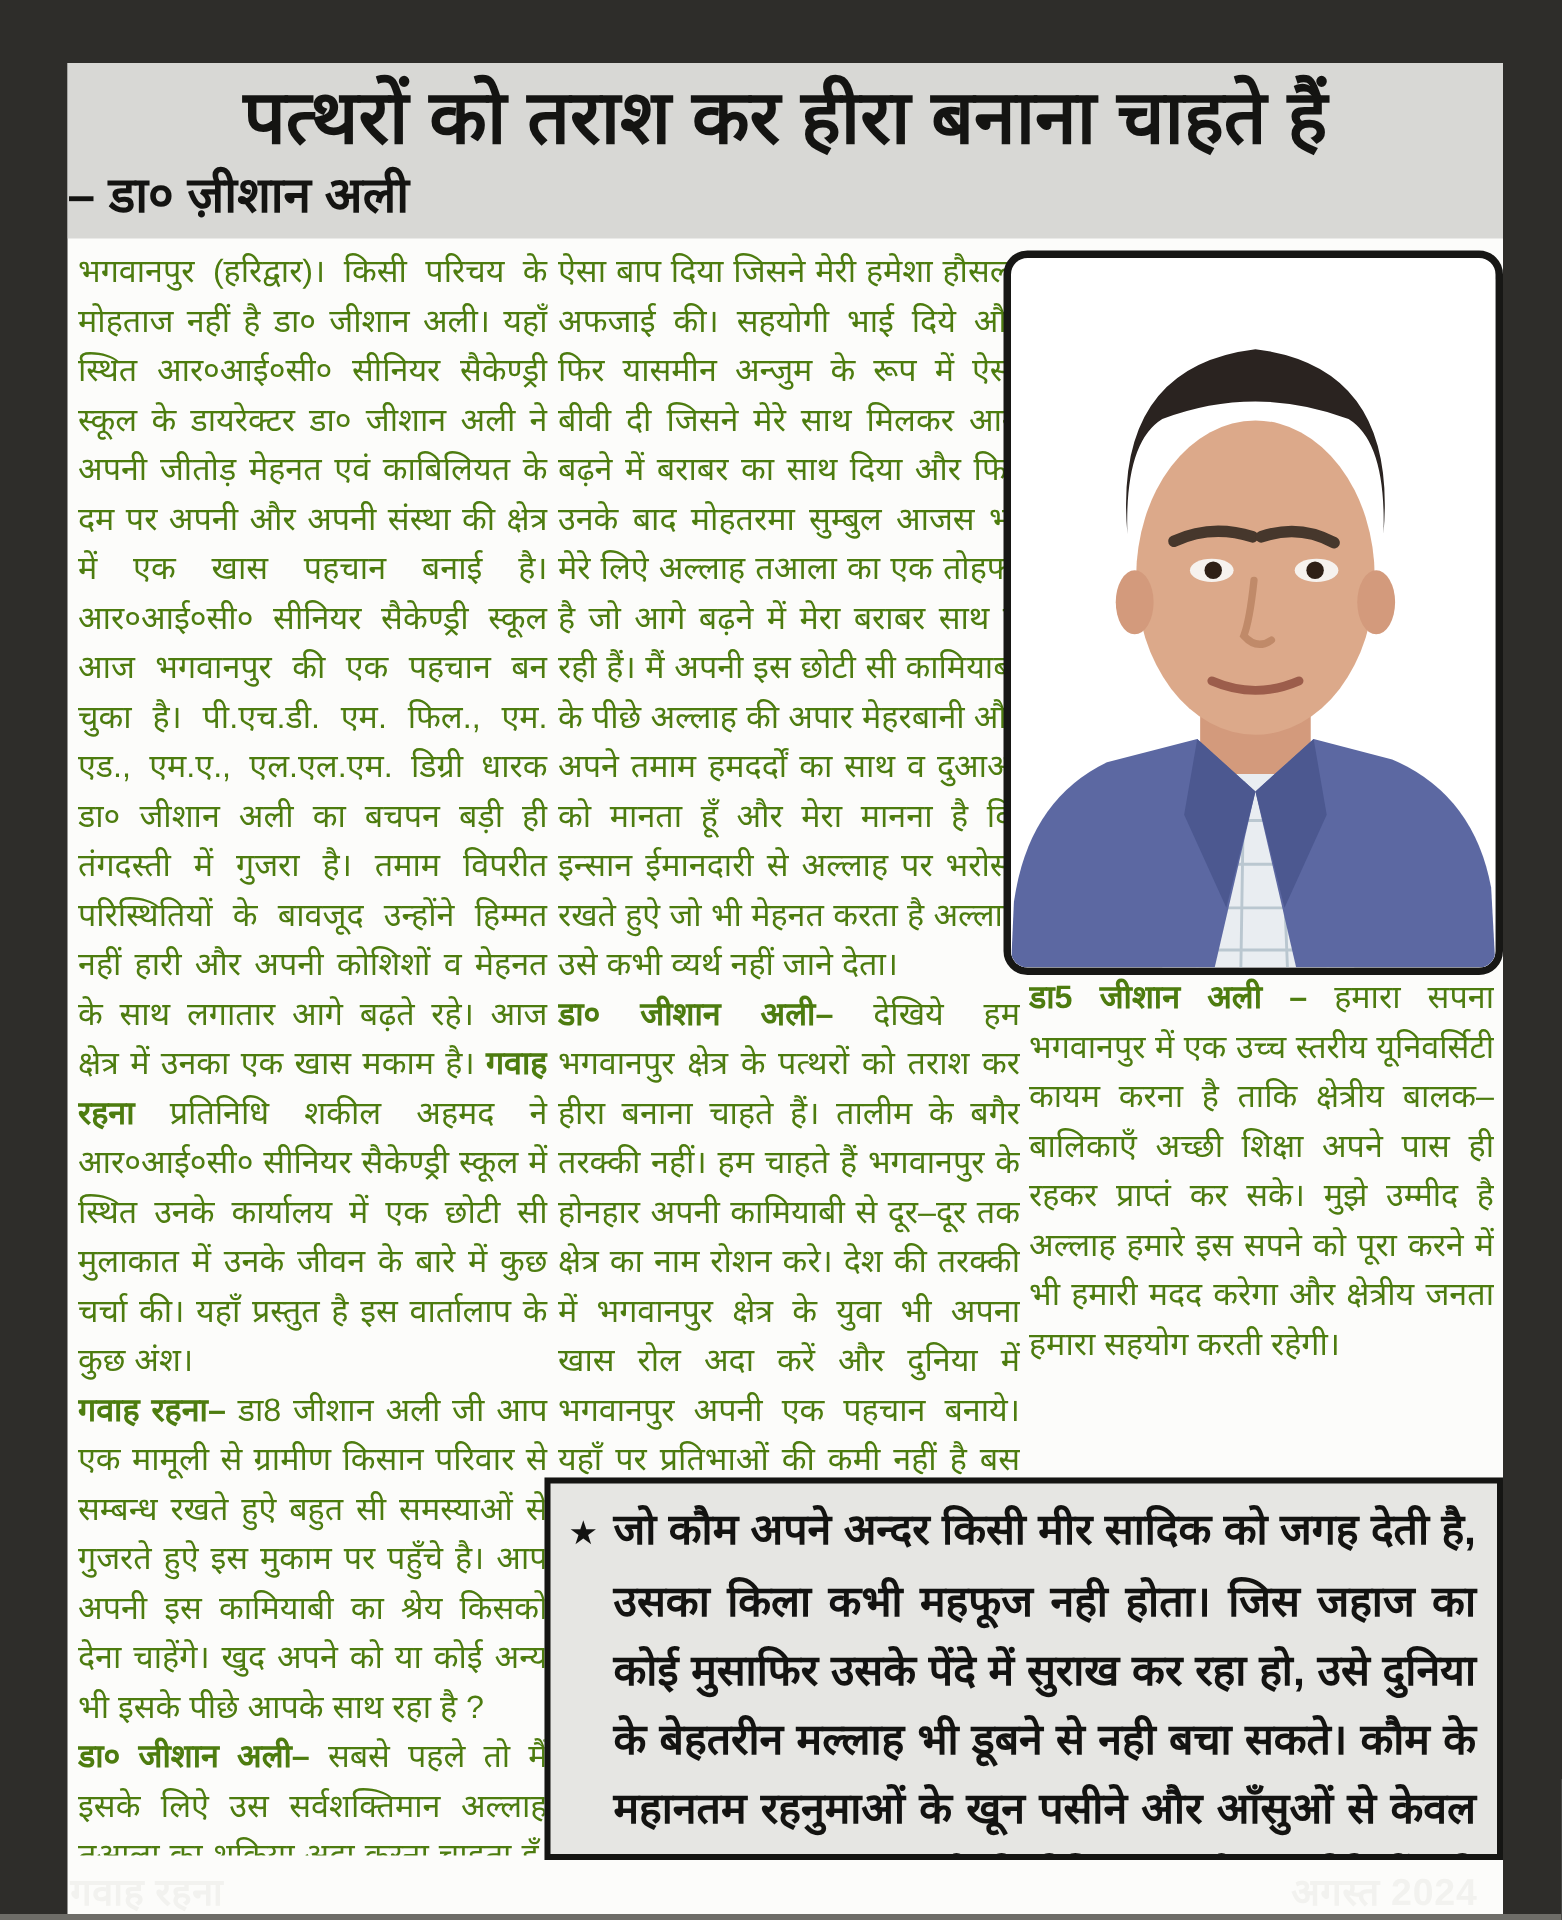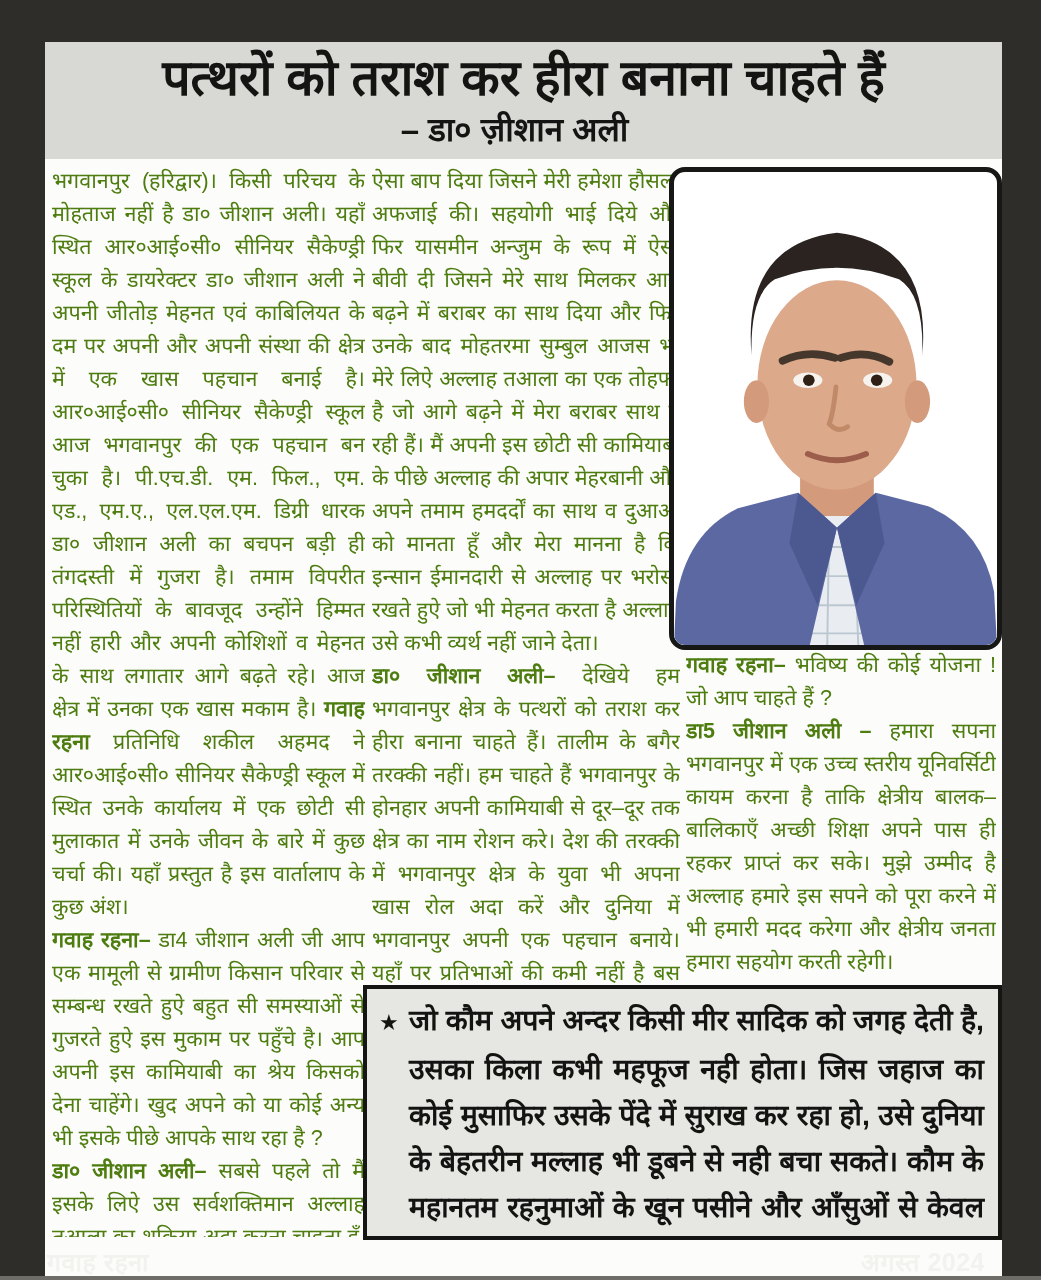--- a/index.html
+++ b/index.html
@@ -14,21 +14,21 @@
   }
   .header {
     position:absolute; left:0; top:0; width:957px; height:117px;
     background:#d8d8d5; overflow:hidden;
   }
   .headline {
     margin:6px 8px 0 8px; text-align:center; white-space:nowrap;
     font-size:50px; line-height:60px; font-weight:800; color:#141412;
   }
   .subtitle {
-    margin:0 18px 0 0; text-align:center;
+    margin:0 18px 0 0; text-align:left;
     font-size:33px; line-height:44px; font-weight:800; color:#141412;
   }
   .col {
     position:absolute; text-align:justify; color:#4d7c0f;
     font-size:21.5px; line-height:33px; overflow:hidden;
   }
   .col p { margin:0; }
   .lead { font-weight:700; }
   .col1 { left:7px;   top:123px; width:313px; height:1072px; }
   .col2 { left:327px; top:123px; width:308px; height:818px;  }
@@ -67,21 +67,21 @@
 <div class="page">
   <div class="content">
 
     <header class="header">
       <h1 class="headline">पत्थरों को तराश कर हीरा बनाना चाहते हैं</h1>
       <div class="subtitle">– डा० ज़ीशान अली</div>
     </header>
 
     <div class="col col1">
       <p><span>भगवानपुर (हरिद्वार)। किसी परिचय के मोहताज नहीं है डा० जीशान अली। यहाँ स्थित आर०आई०सी० सीनियर सैकेण्ड्री स्कूल के डायरेक्टर डा० जीशान अली ने अपनी जीतोड़ मेहनत एवं काबिलियत के दम पर अपनी और अपनी संस्था की क्षेत्र में एक खास पहचान बनाई है। आर०आई०सी० सीनियर सैकेण्ड्री स्कूल आज भगवानपुर की एक पहचान बन चुका है। पी.एच.डी. एम. फिल., एम. एड., एम.ए., एल.एल.एम. डिग्री धारक डा० जीशान अली का बचपन बड़ी ही तंगदस्ती में गुजरा है। तमाम विपरीत परिस्थितियों के बावजूद उन्होंने हिम्मत नहीं हारी और अपनी कोशिशों व मेहनत के साथ लगातार आगे बढ़ते रहे। आज क्षेत्र में उनका एक खास मकाम है। </span><span class="lead">गवाह रहना</span><span> प्रतिनिधि शकील अहमद ने आर०आई०सी० सीनियर सैकेण्ड्री स्कूल में स्थित उनके कार्यालय में एक छोटी सी मुलाकात में उनके जीवन के बारे में कुछ चर्चा की। यहाँ प्रस्तुत है इस वार्तालाप के कुछ अंश।</span></p>
-      <p><span class="lead">गवाह रहना–</span><span> डा4 जीशान अली जी आप एक मामूली से ग्रामीण किसान परिवार से सम्बन्ध रखते हुऐ बहुत सी समस्याओं से गुजरते हुऐ इस मुकाम पर पहुँचे है। आप अपनी इस कामियाबी का श्रेय किसको देना चाहेंगे। खुद अपने को या कोई अन्य भी इसके पीछे आपके साथ रहा है ?</span></p>
+      <p><span class="lead">गवाह रहना–</span><span> डा8 जीशान अली जी आप एक मामूली से ग्रामीण किसान परिवार से सम्बन्ध रखते हुऐ बहुत सी समस्याओं से गुजरते हुऐ इस मुकाम पर पहुँचे है। आप अपनी इस कामियाबी का श्रेय किसको देना चाहेंगे। खुद अपने को या कोई अन्य भी इसके पीछे आपके साथ रहा है ?</span></p>
       <p><span class="lead">डा० जीशान अली–</span><span> सबसे पहले तो मैं इसके लिऐ उस सर्वशक्तिमान अल्लाह तआला का शुक्रिया अदा करना चाहता हूँ, जिसने मुझे इस मुकाम तक पहुँचाया है। मेरा मानना है कि सब कुछ अल्लाह ही करने वाला है। उसकी मर्जी के खिलाफ कोई कुछ नहीं कर सकता। मैंने उस पर भरोसा रखते हुए मेहनत की और वह हर मोड़ पर मेरी मदद करता रहा। उसने मुझे</span></p>
     </div>
 
     <div class="col col2">
       <p><span>ऐसा बाप दिया जिसने मेरी हमेशा हौसला अफजाई की। सहयोगी भाई दिये और फिर यासमीन अन्जुम के रूप में ऐसी बीवी दी जिसने मेरे साथ मिलकर आगे बढ़ने में बराबर का साथ दिया और फिर उनके बाद मोहतरमा सुम्बुल आजस भी मेरे लिऐ अल्लाह तआला का एक तोहफा है जो आगे बढ़ने में मेरा बराबर साथ दे रही हैं। मैं अपनी इस छोटी सी कामियाबी के पीछे अल्लाह की अपार मेहरबानी और अपने तमाम हमदर्दों का साथ व दुआओं को मानता हूँ और मेरा मानना है कि इन्सान ईमानदारी से अल्लाह पर भरोसा रखते हुऐ जो भी मेहनत करता है अल्लाह उसे कभी व्यर्थ नहीं जाने देता।</span></p>
       <p><span class="lead">डा० जीशान अली–</span><span> देखिये हम भगवानपुर क्षेत्र के पत्थरों को तराश कर हीरा बनाना चाहते हैं। तालीम के बगैर तरक्की नहीं। हम चाहते हैं भगवानपुर के होनहार अपनी कामियाबी से दूर–दूर तक क्षेत्र का नाम रोशन करे। देश की तरक्की में भगवानपुर क्षेत्र के युवा भी अपना खास रोल अदा करें और दुनिया में भगवानपुर अपनी एक पहचान बनाये। यहाँ पर प्रतिभाओं की कमी नहीं है बस उन्हें तराश कर चमकाने की जरूरत है। आर०आई०सी० सीनियर सैकेण्ड्री स्कूल</span></p>
     </div>
 
     <div class="photo-frame">
       <svg viewBox="0 0 333 473" preserveAspectRatio="xMidYMax meet">
@@ -103,21 +103,20 @@
         <path d="M135,345 L128,473 M160,345 L158,473 M185,345 L190,473 M210,348 L218,473" stroke="#bac7d0" stroke-width="2" fill="none"></path>
         <path d="M118,372 H222 M113,402 H227 M110,432 H231 M107,461 H235" stroke="#bac7d0" stroke-width="2" fill="none"></path>
         <path d="M0,473 L2,428 Q12,358 66,332 L128,316 L168,352 L140,473 Z" fill="#5c68a2"></path>
         <path d="M333,473 L330,418 Q318,354 262,330 L208,316 L168,352 L196,473 Z" fill="#5c68a2"></path>
         <path d="M128,316 L168,352 L148,432 L119,368 Z" fill="#4c5890"></path>
         <path d="M208,316 L168,352 L188,432 L217,368 Z" fill="#4c5890"></path>
       </svg>
     </div>
 
     <div class="col col3">
-      <p><span class="lead">गवाह रहना–</span><span> भविष्य की कोई योजना ! जो आप चाहते हैं ?</span></p>
       <p><span class="lead">डा5 जीशान अली –</span><span> हमारा सपना भगवानपुर में एक उच्च स्तरीय यूनिवर्सिटी कायम करना है ताकि क्षेत्रीय बालक–बालिकाएँ अच्छी शिक्षा अपने पास ही रहकर प्राप्तं कर सके। मुझे उम्मीद है अल्लाह हमारे इस सपने को पूरा करने में भी हमारी मदद करेगा और क्षेत्रीय जनता हमारा सहयोग करती रहेगी।</span></p>
     </div>
 
     <div class="quote-box">
       <p class="quote-text"><span class="star">★</span><span>जो कौम अपने अन्दर किसी मीर सादिक को जगह देती है, उसका किला कभी महफूज नही होता। जिस जहाज का कोई मुसाफिर उसके पेंदे में सुराख कर रहा हो, उसे दुनिया के बेहतरीन मल्लाह भी डूबने से नही बचा सकते। कौम के महानतम रहनुमाओं के खून पसीने और आँसुओं से केवल उस खाक पर आजादी के रेगिस्तान सीराब होते हैं जो गद्दारों के वजूद से पाक् हों।</span></p>
     </div>
 
   </div>
 
   <div class="footer-left">गवाह रहना</div>

